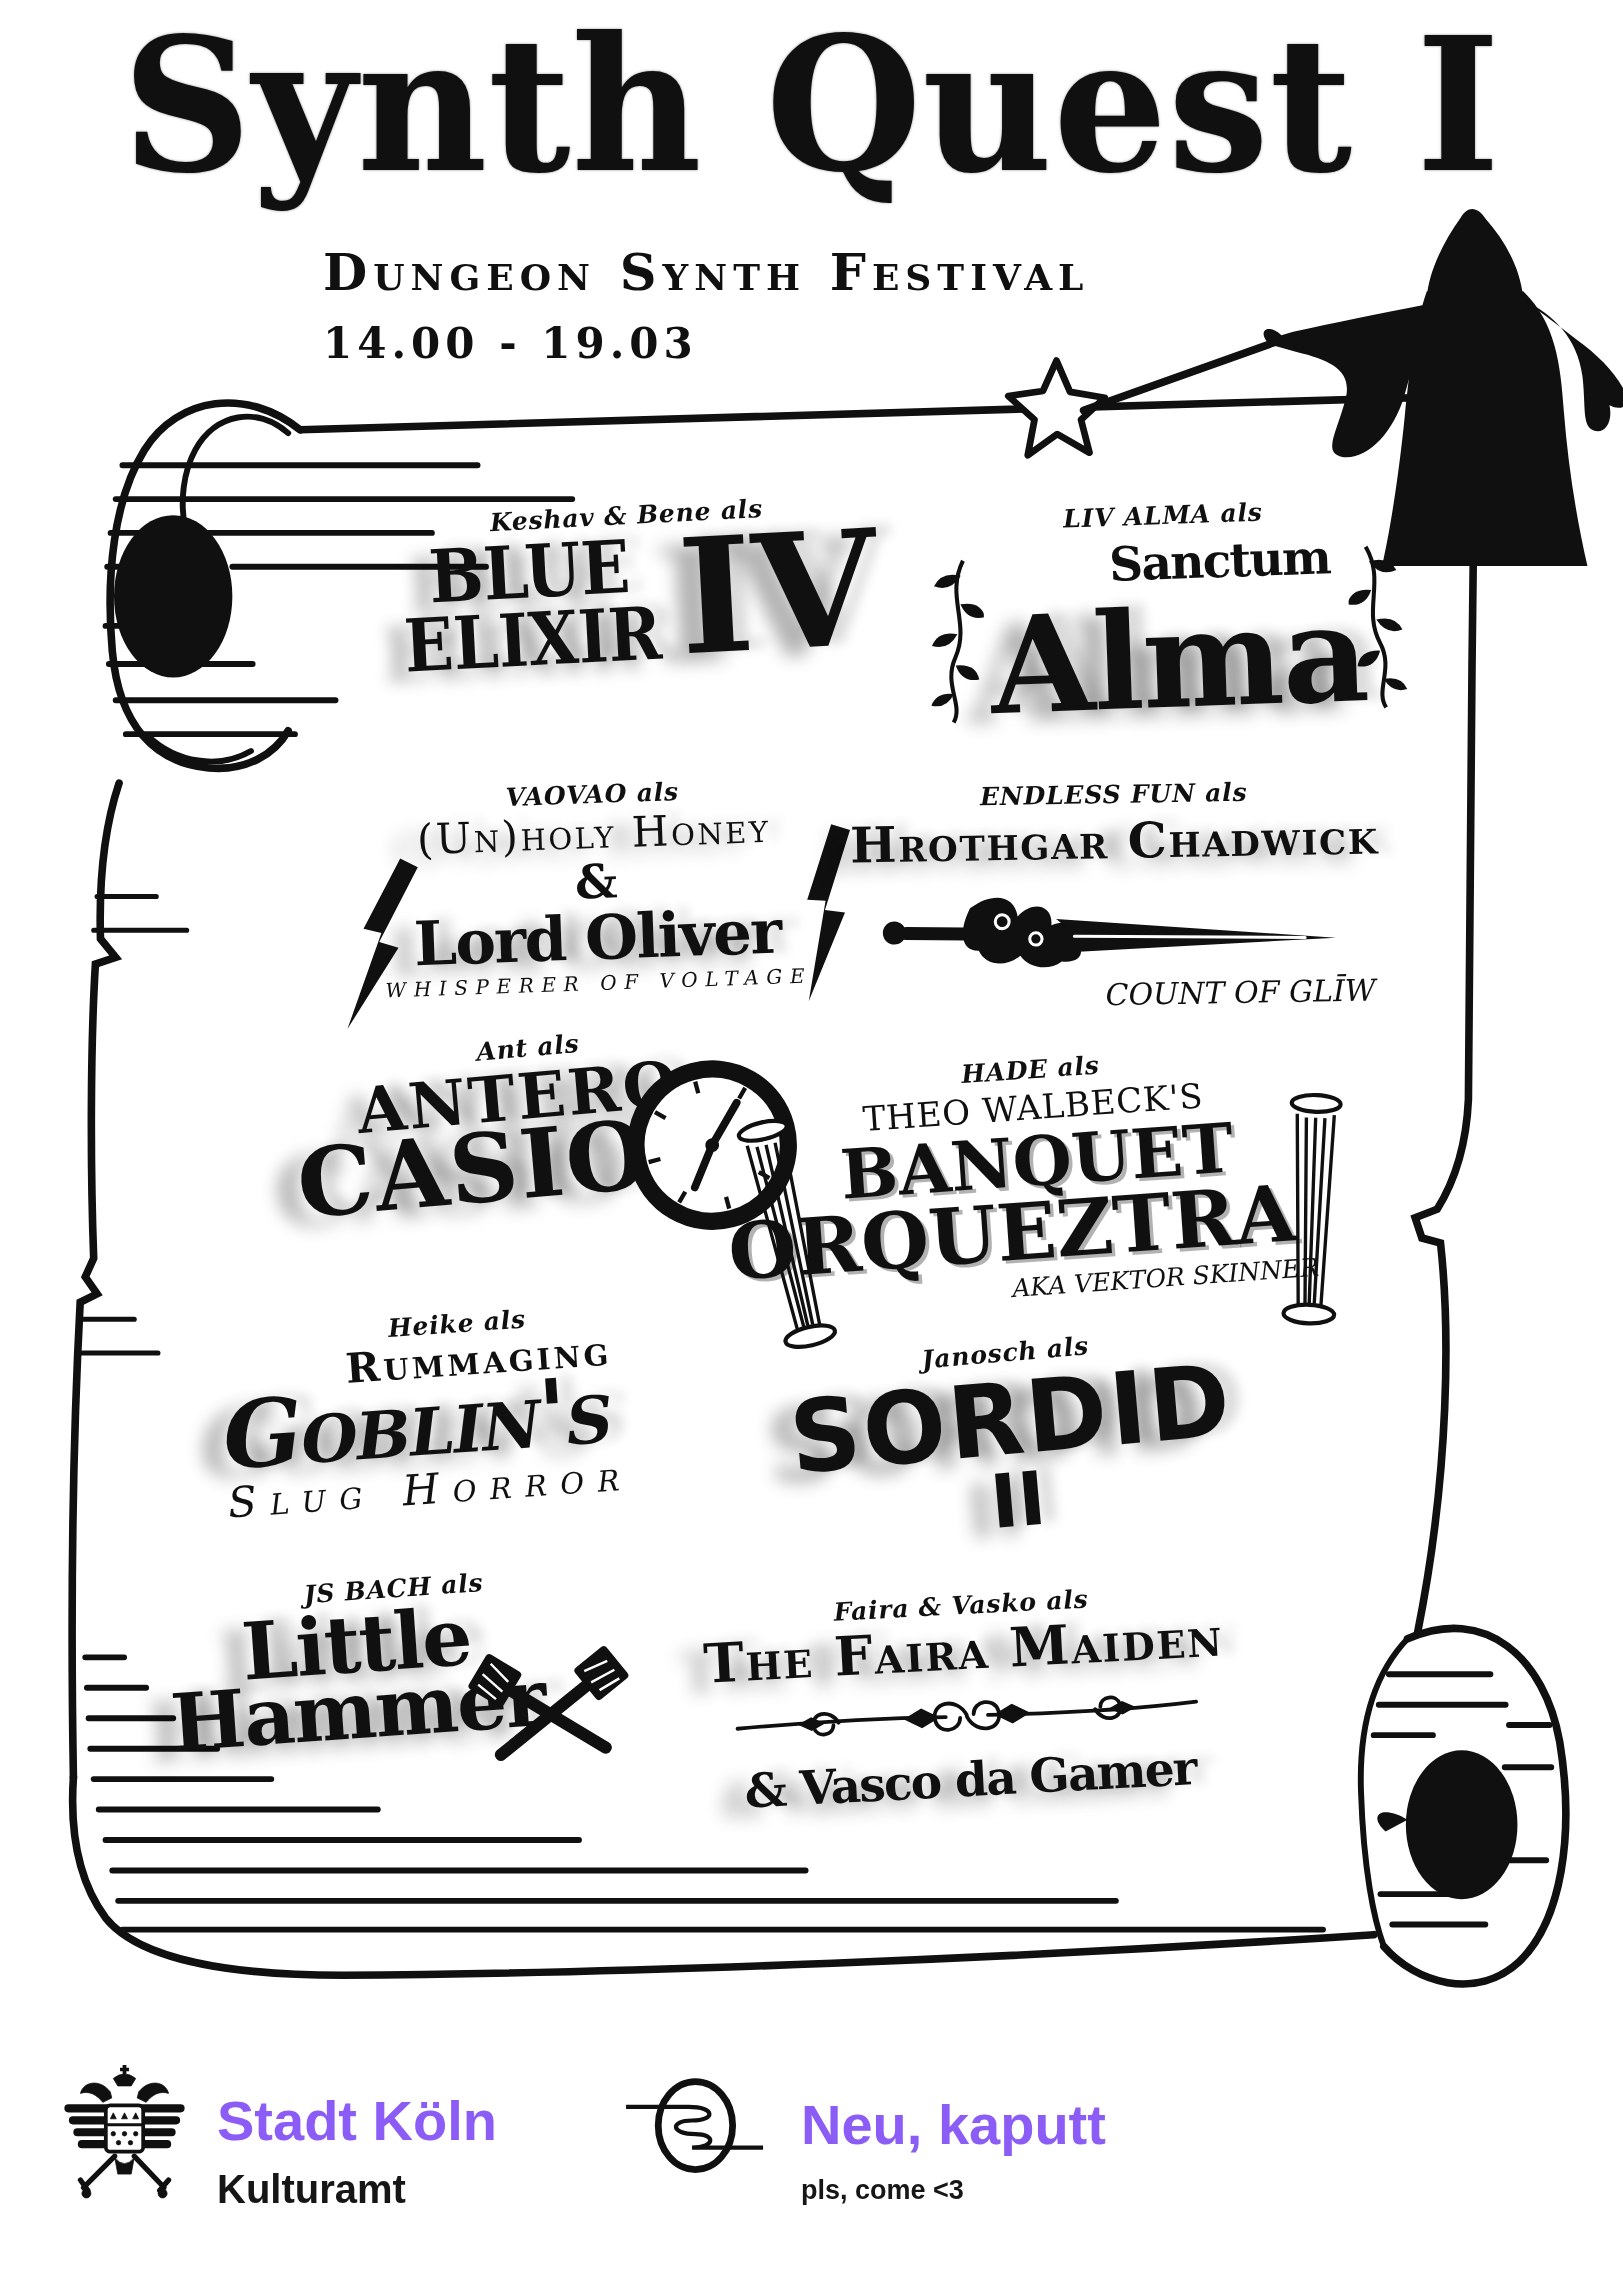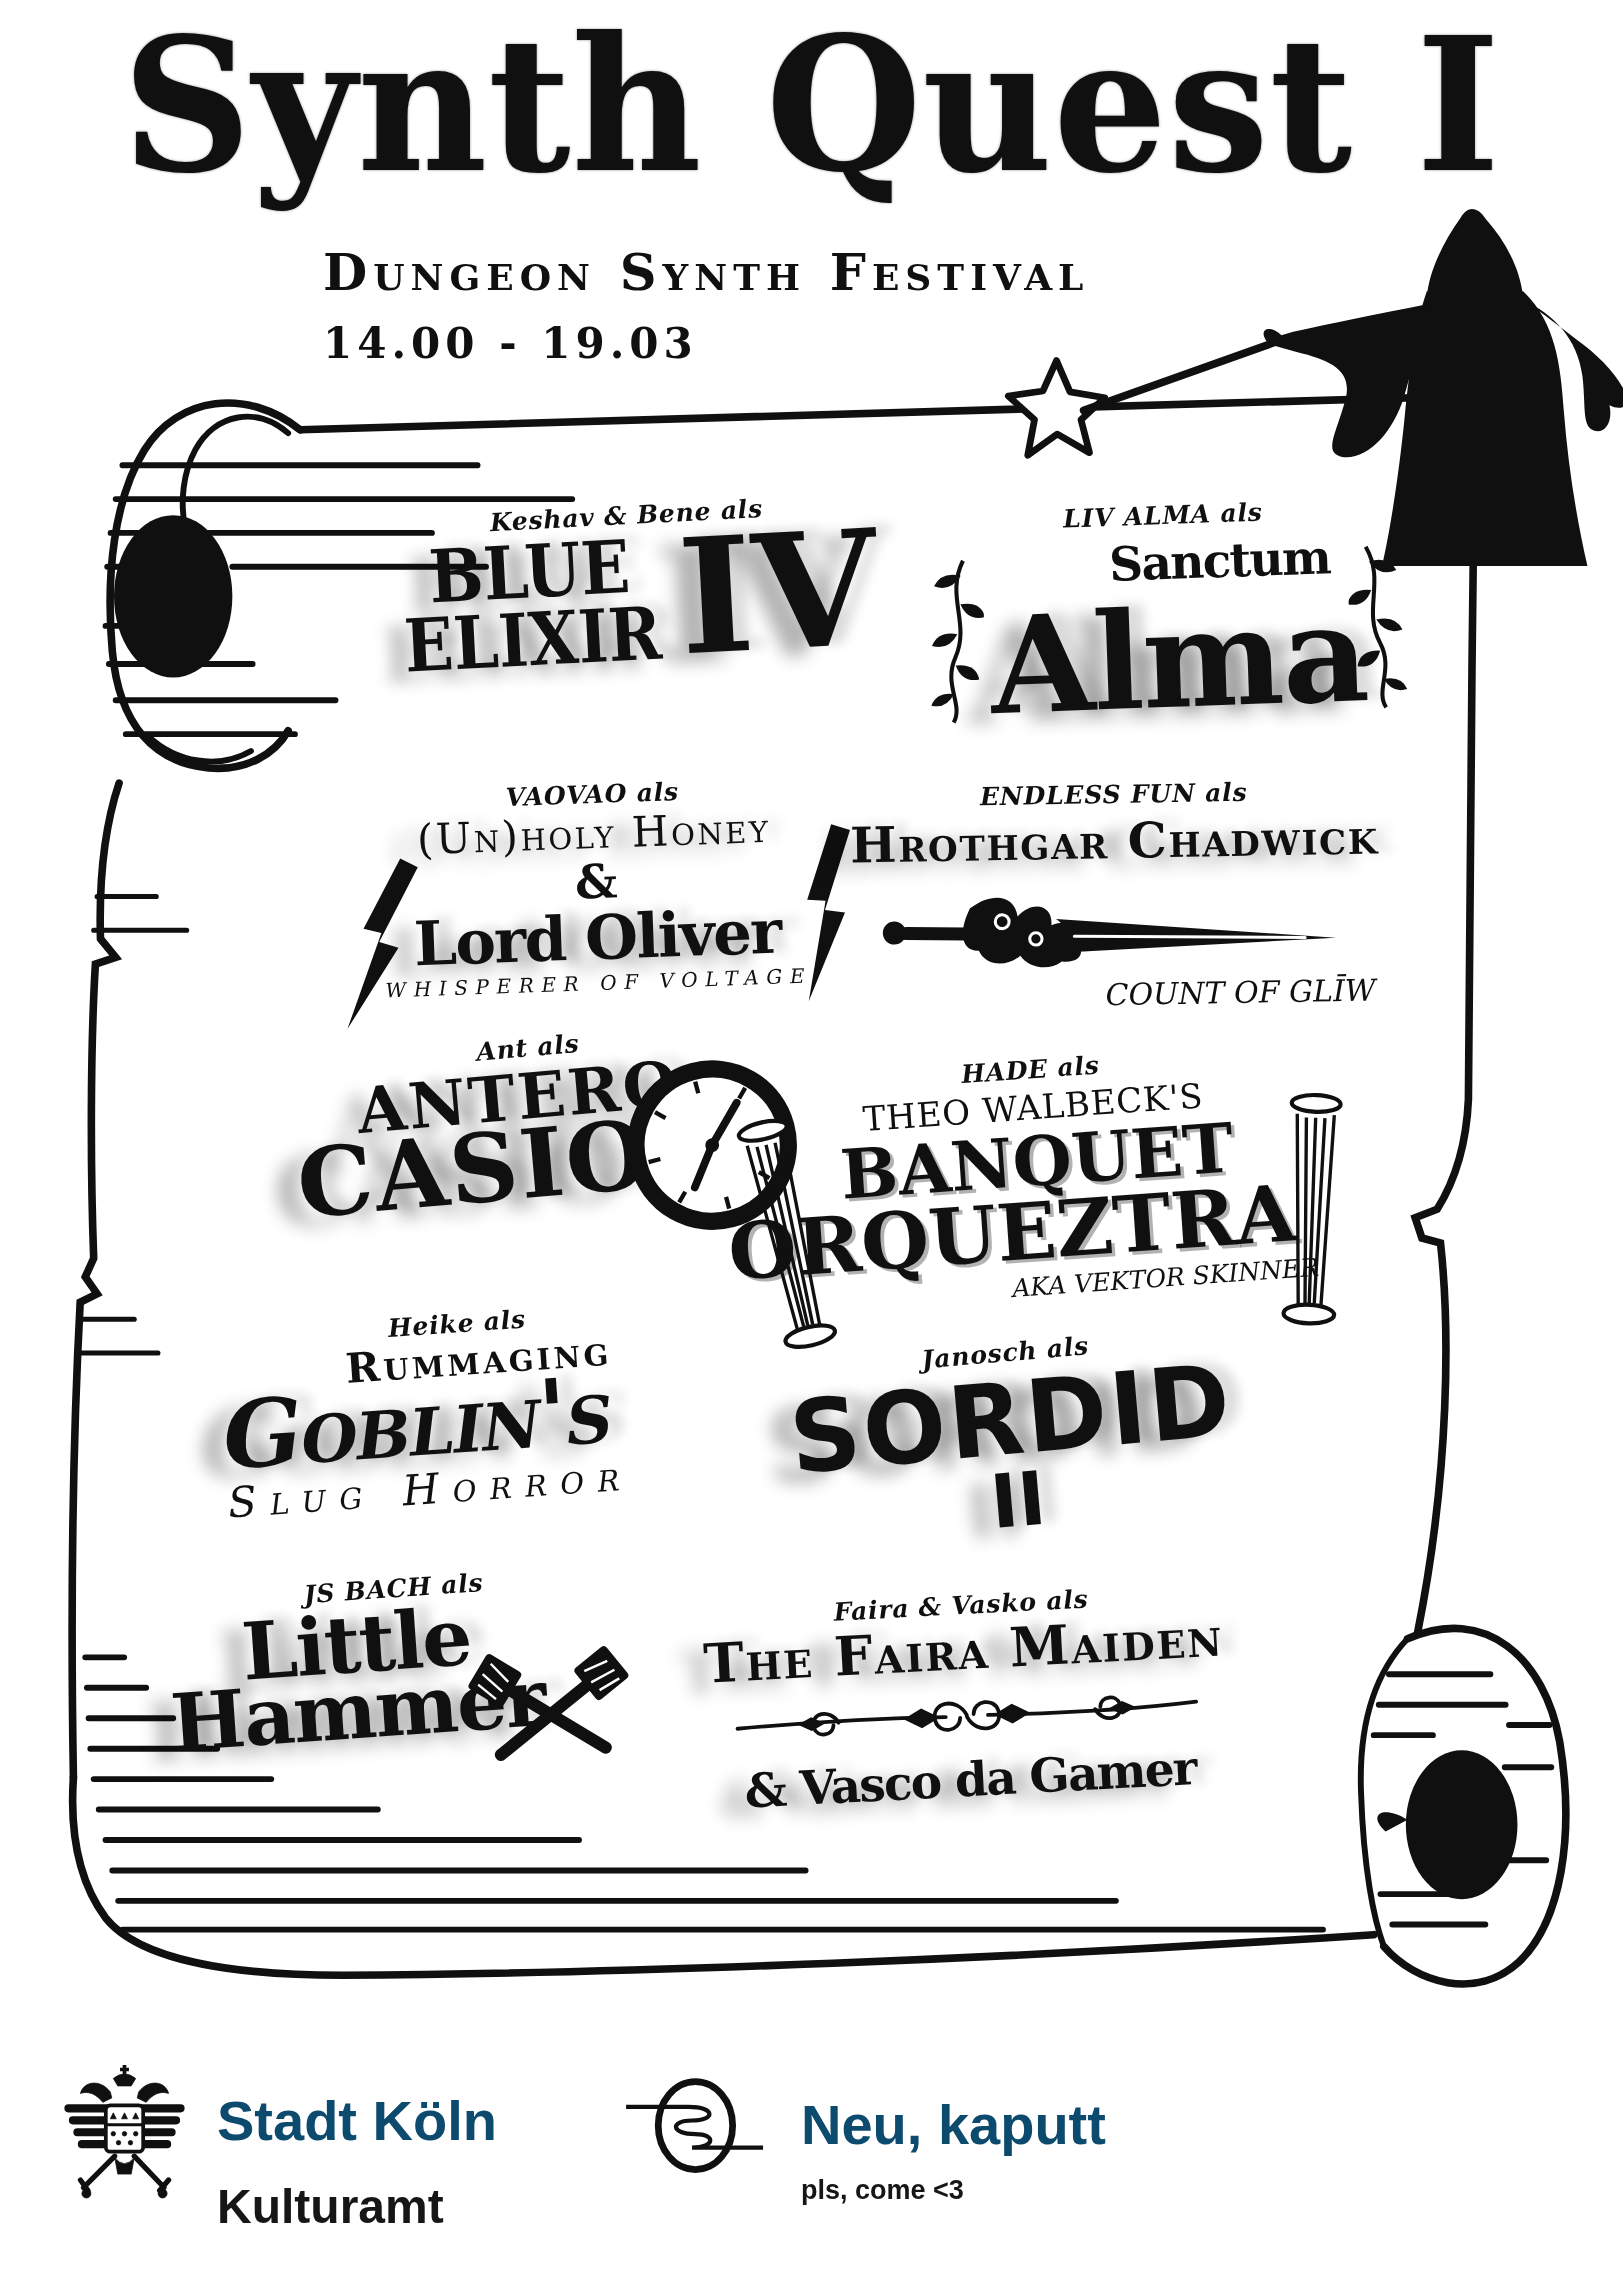--- a/index.html
+++ b/index.html
@@ -76,22 +76,22 @@
   
   .a10{left:670px;top:1591px;width:592px;transform:rotate(-3deg);}
   .a10 .nm{font-weight:bold;font-size:54px;letter-spacing:1.7px;line-height:1;}
   .a10 .l2{font-size:47px;margin-top:1.7px;}
   .a10 .div{margin:5px auto 0 auto;}
   
   .footL{position:absolute;left:61px;top:2061px;display:flex;align-items:flex-start;gap:29px;
          font-family:"Liberation Sans",sans-serif;}
   .footR{position:absolute;left:621px;top:2073px;display:flex;align-items:flex-start;gap:32px;
          font-family:"Liberation Sans",sans-serif;}
-  .orgBig{font-weight:bold;font-size:56px;line-height:1;color:#0c4a6e;}
-  .orgSub{font-weight:bold;font-size:48px;line-height:1;margin-top:34px;color:#161616;}
+  .orgBig{font-weight:bold;font-size:56px;line-height:1;color:#8b5cf6;}
+  .orgSub{font-weight:bold;font-size:40px;line-height:1;margin-top:20px;color:#161616;}
   .orgSub2{font-weight:bold;font-size:27px;line-height:1;margin-top:24px;color:#161616;}
   .footTxt{padding-top:32px;}
   .footTxtR{padding-top:24px;}
 </style>
 </head>
 <body>
 
 <div class="poster">
 
   <div class="title">Synth Quest I</div>

